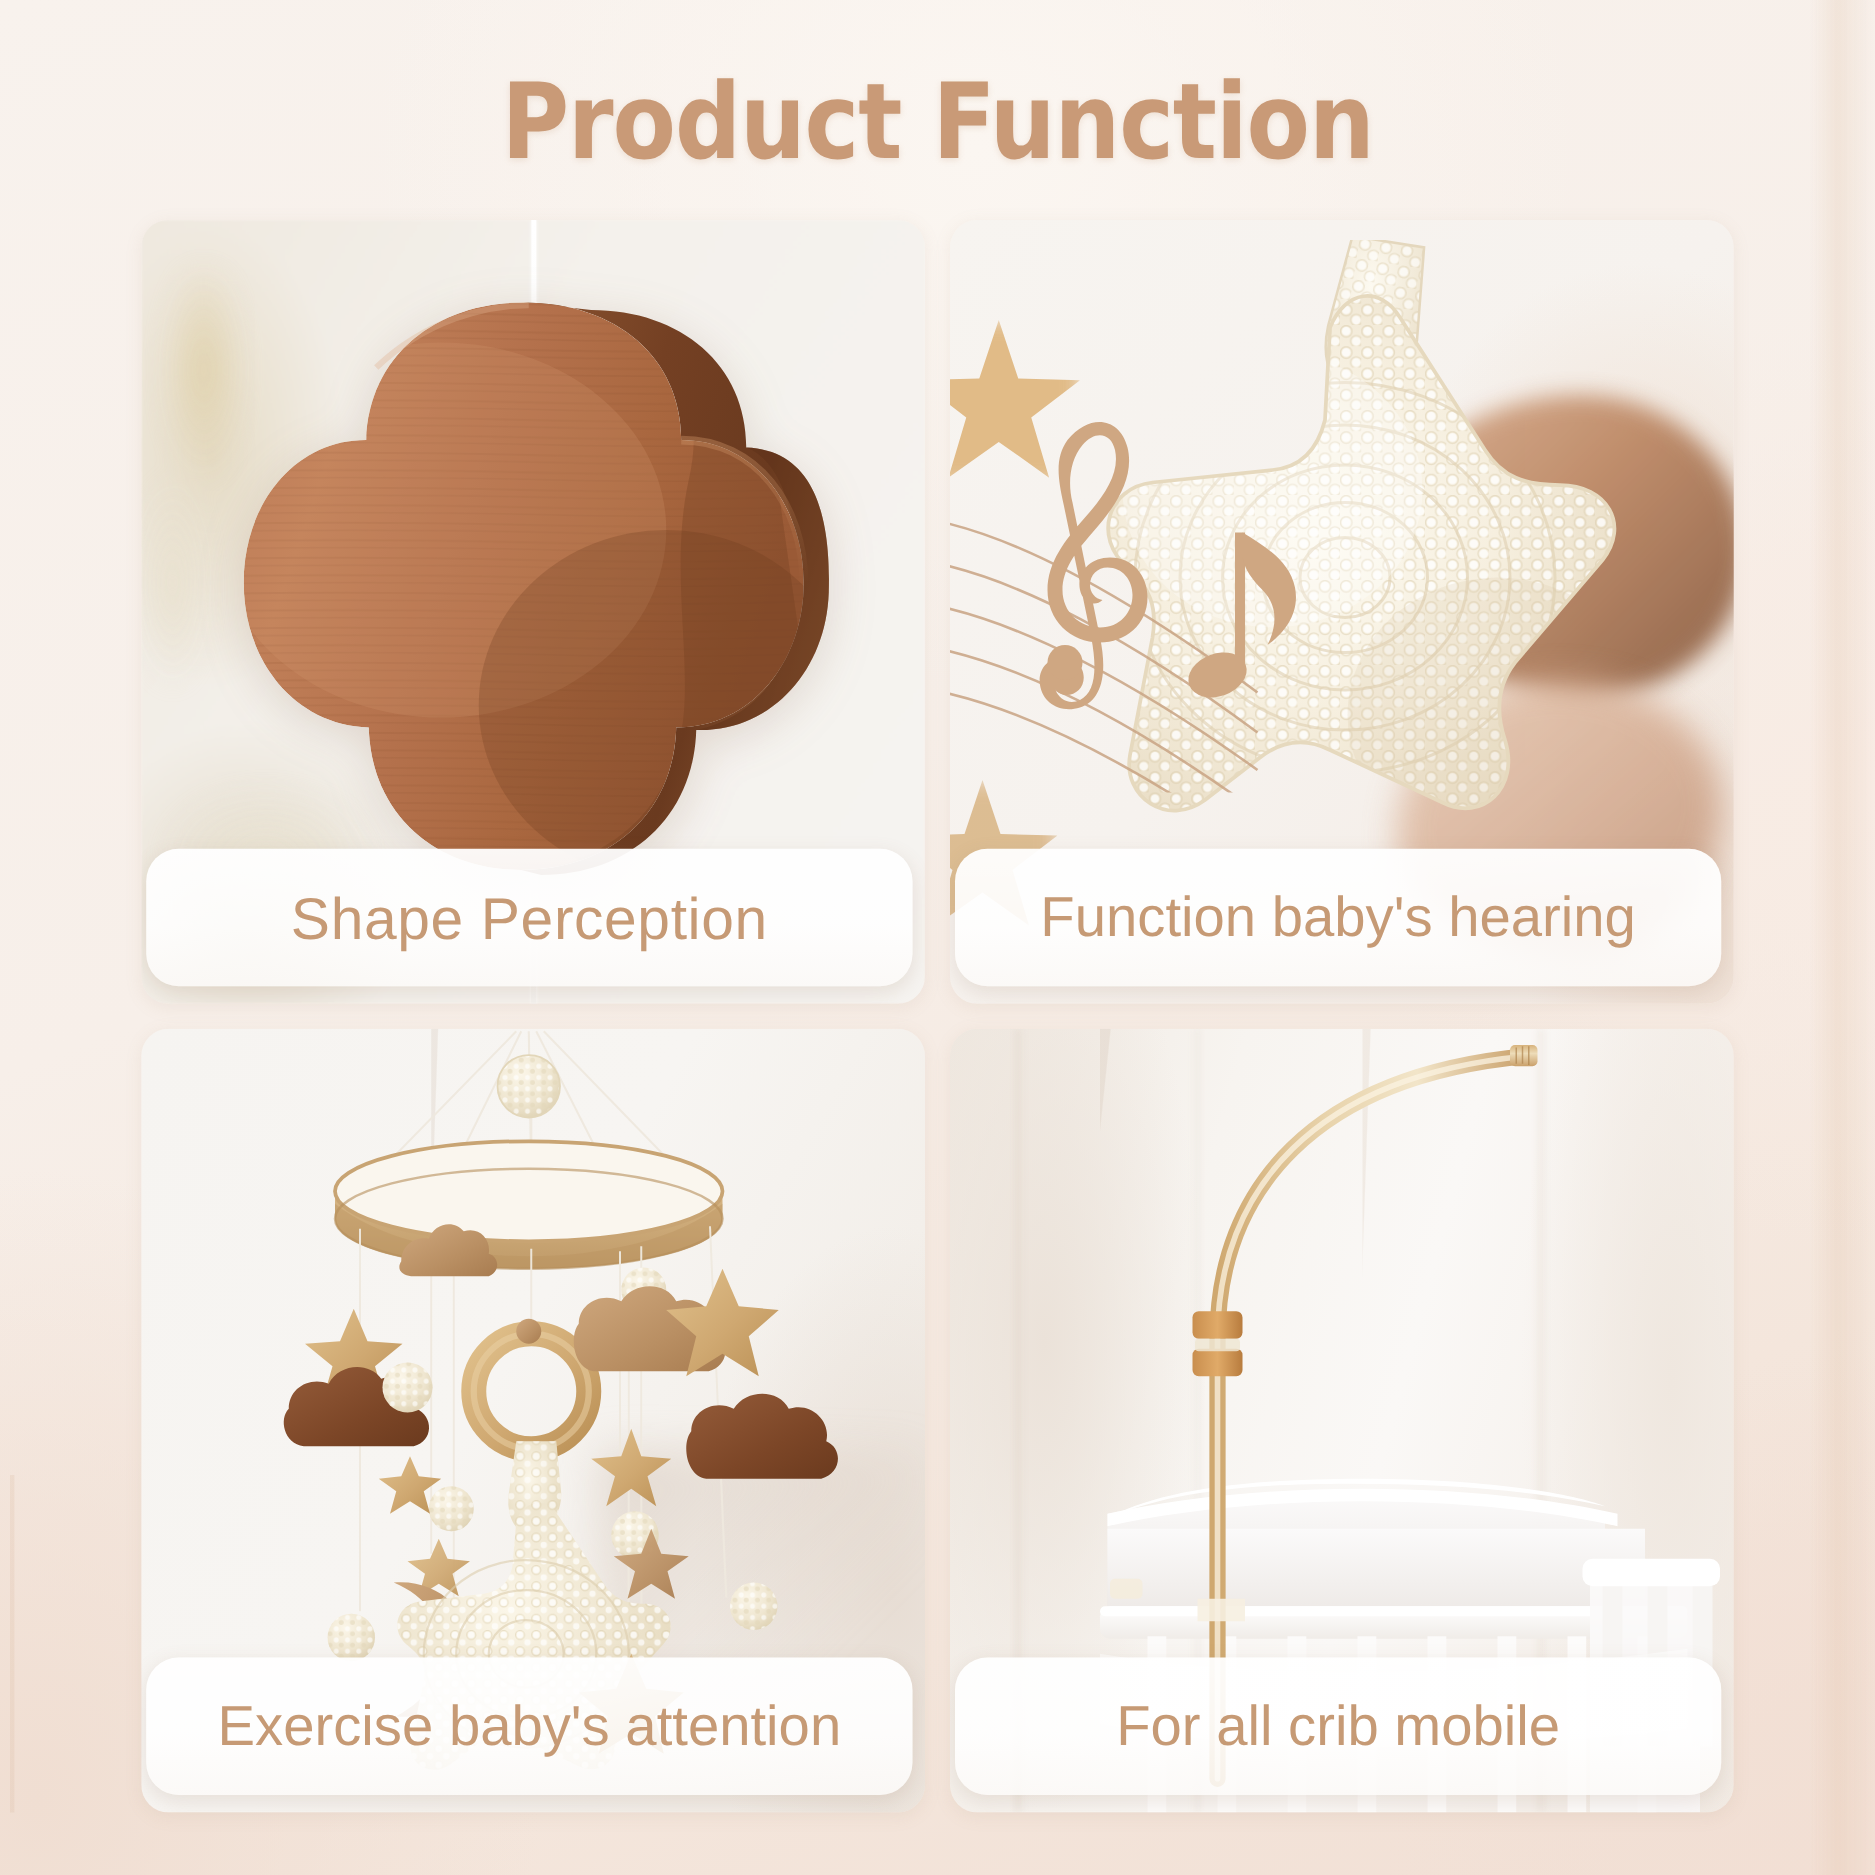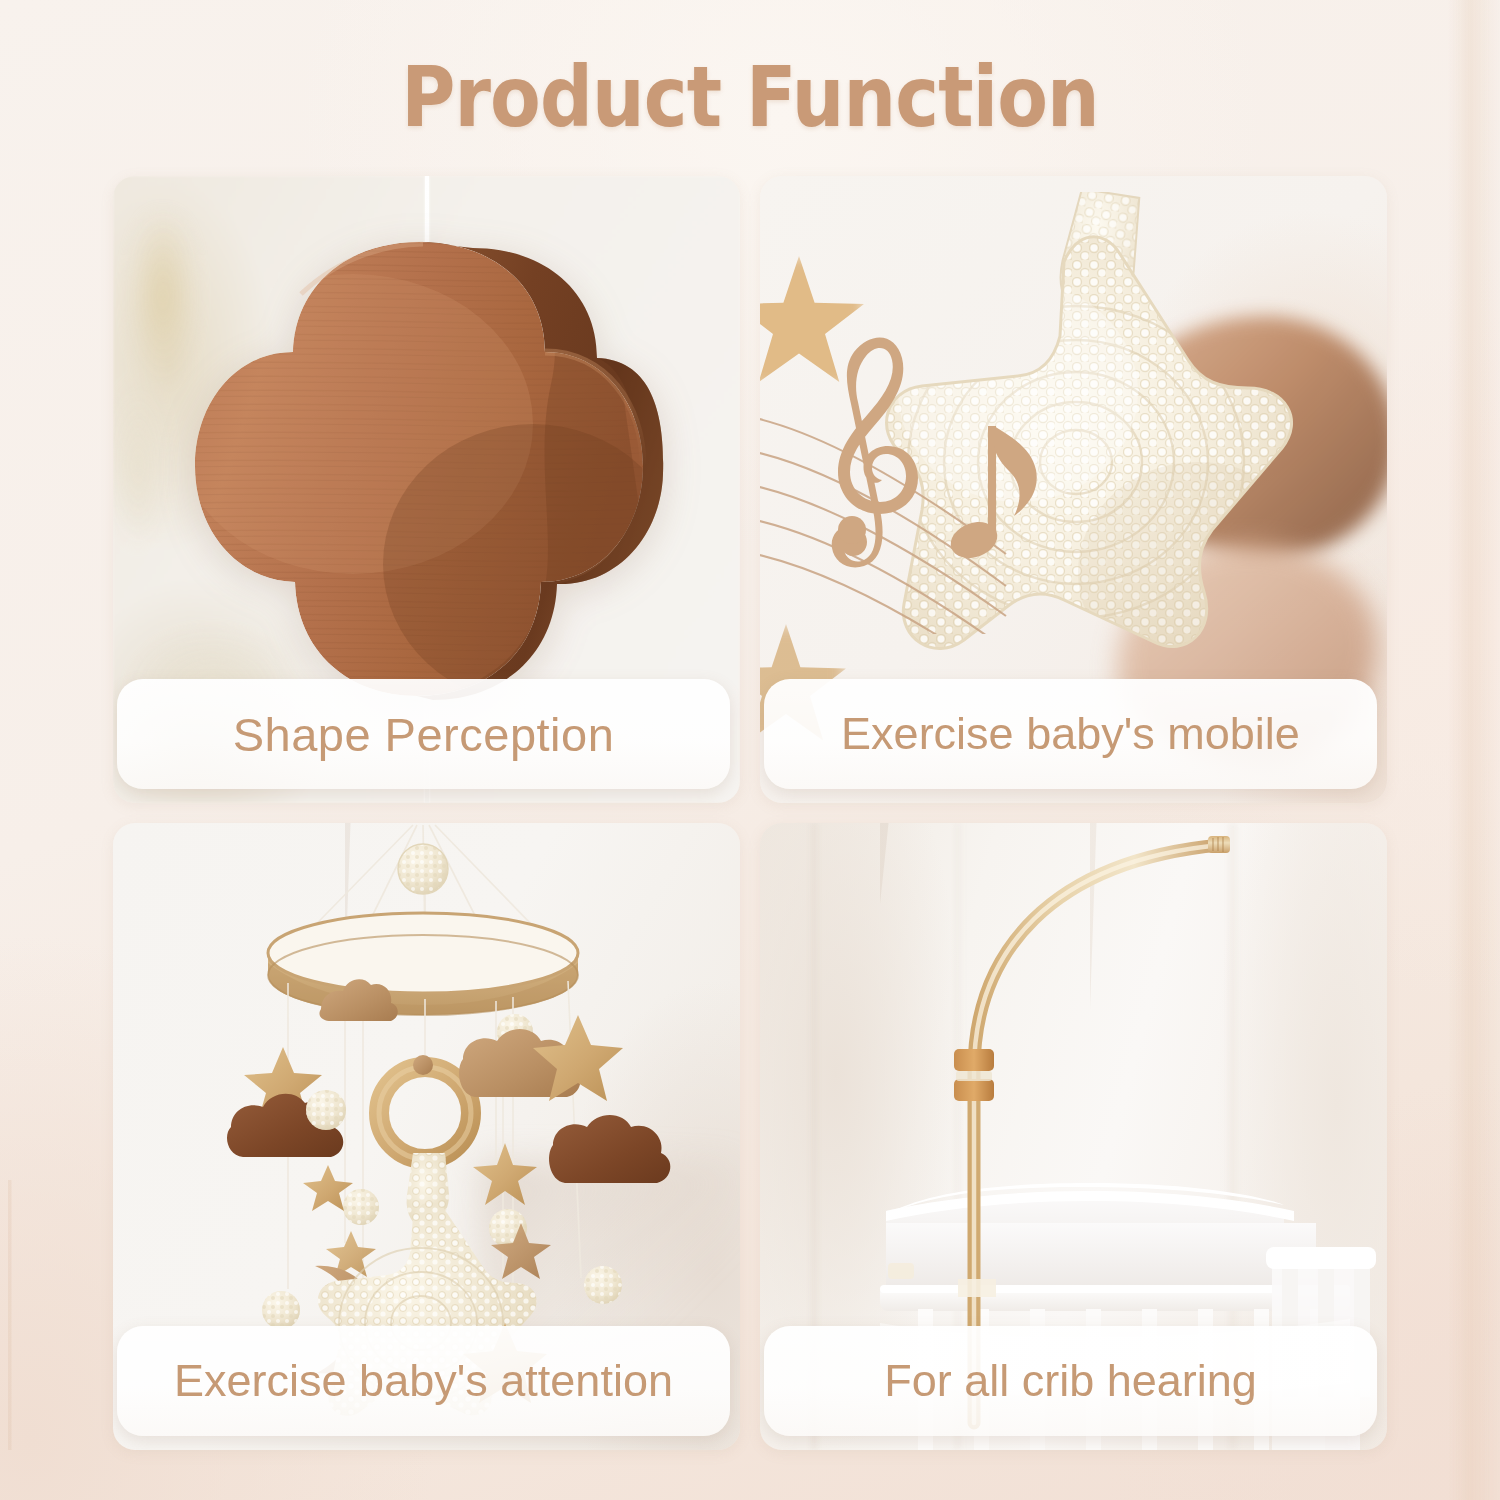--- a/index.html
+++ b/index.html
@@ -499,21 +499,21 @@
                  L96 448
                  C66 470 30 446 36 412
                  L54 318
                  C58 294 52 278 34 262
                  C6 238 18 198 54 194
                  L150 184
                  C172 182 186 168 192 144 Z" fill="none" stroke="#e6d9be" stroke-width="3"></path>
       </svg>
 
       <div class="caption cap-wide">
-        <span class="caption-text">Exercise baby's mobile</span>
+        <span class="caption-text">Function baby's hearing</span>
       </div>
     </div>
   </div>
 
   <div class="panel">
     <div class="photo">
       <div class="p3-bg"></div>
       <div class="p3-shadow"></div>
 
       <svg class="p3-mobile" viewBox="0 0 627 627">
@@ -788,18 +788,18 @@
 
         <rect x="194" y="226" width="40" height="22" rx="5" fill="url(#clampG)"></rect>
         <rect x="194" y="256" width="40" height="22" rx="5" fill="url(#clampG)"></rect>
         <rect x="196" y="248" width="36" height="10" rx="3" fill="#efe6d4" opacity="0.85"></rect>
 
         <path d="M198 456 L236 456 L236 474 L198 474 Z" fill="#f6efe1" opacity="0.9"></path>
         <rect x="128" y="440" width="26" height="16" rx="4" fill="#f4ecdc" opacity="0.85"></rect>
       </svg>
 
       <div class="caption cap-wide">
-        <span class="caption-text">For all crib hearing</span>
+        <span class="caption-text">For all crib mobile</span>
       </div>
     </div>
   </div>
 
 </div>
 
 </body></html>

